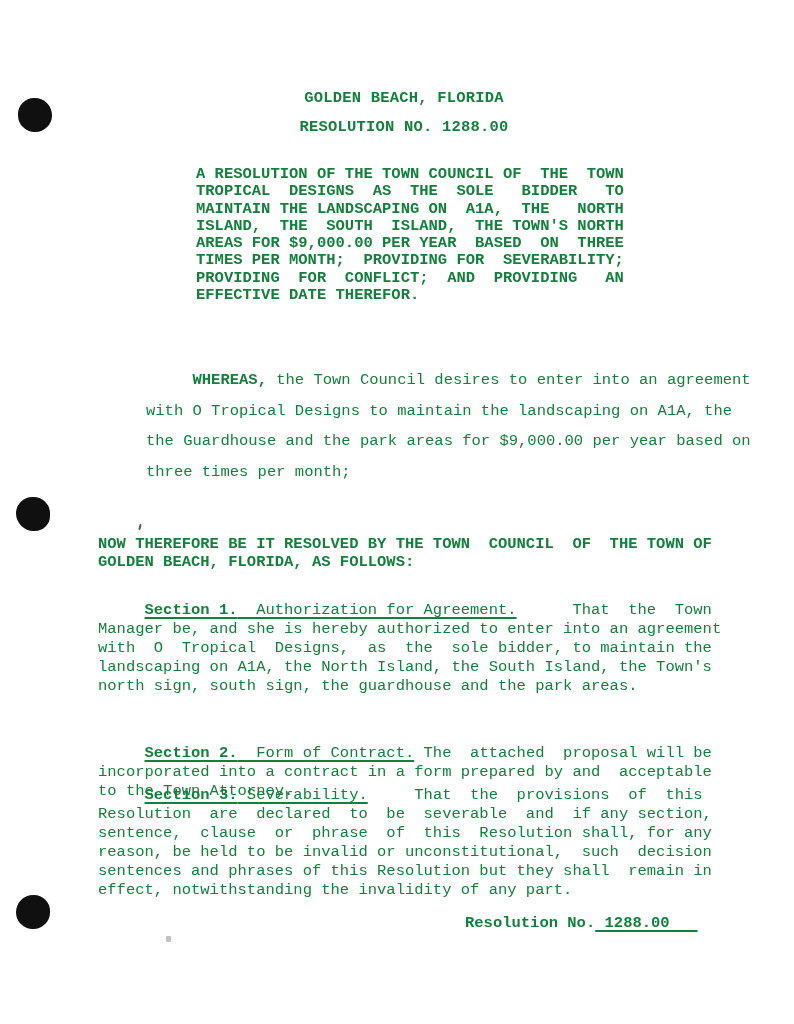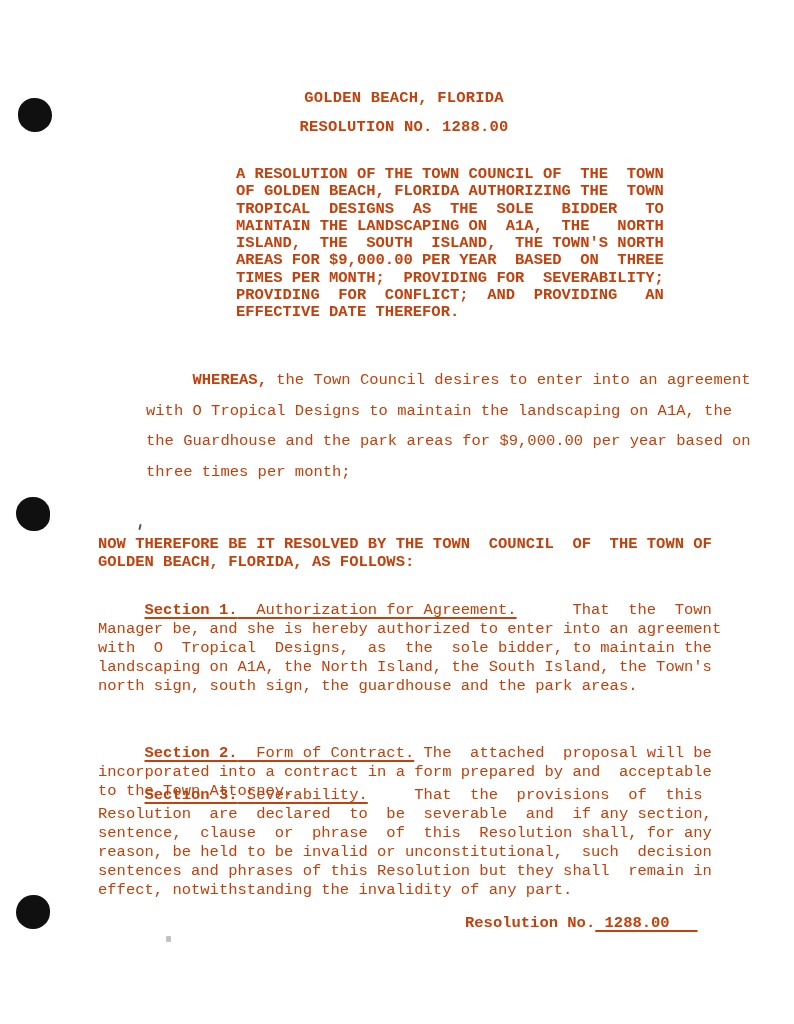--- a/index.html
+++ b/index.html
@@ -2,34 +2,34 @@
 <html><head>
 <meta charset="utf-8">
 <style>
   html,body{margin:0;padding:0;background:#ffffff;}
   .page{
     position:relative;
     width:794px;height:1024px;
     background:#ffffff;
     overflow:hidden;
     font-family:"Liberation Mono","DejaVu Sans Mono",monospace;
-    color:#c2410c;
+    color:#15803d;
     font-size:15.5px;
   }
   .ln{white-space:pre;}
   .b{font-weight:bold;}
   .u{text-decoration:underline;text-decoration-thickness:1.5px;text-underline-offset:3px;}
   .center-line{
     position:absolute;left:98px;width:612px;
     text-align:center;line-height:17px;white-space:pre;
     font-weight:bold;letter-spacing:0.2px;
   }
   .h-town{top:90px;}
   .h-resno{top:119px;}
-  .title-block{position:absolute;left:196px;top:166px;width:460px;font-weight:bold;margin-left:40px;}
+  .title-block{position:absolute;left:196px;top:166px;width:460px;font-weight:bold;}
   .title-block .ln{line-height:17.3px;}
   .whereas{position:absolute;left:98px;top:365px;width:640px;}
   .whereas .ln{line-height:30.6px;margin-left:48px;}
   .resolved{position:absolute;left:98px;top:536px;width:640px;font-weight:bold;}
   .resolved .ln{line-height:17.5px;}
   .section{position:absolute;left:98px;width:660px;}
   .section .ln{line-height:19px;}
   .sec1{top:601px;}
   .sec2{top:744px;}
   .sec3{top:786px;}
@@ -55,21 +55,20 @@
   <div class="punch punch-1"></div>
   <div class="punch punch-2"></div>
   <div class="punch punch-3"></div>
 
   <div class="center-line h-town">GOLDEN BEACH, FLORIDA</div>
 
   <div class="center-line h-resno">RESOLUTION NO. 1288.00</div>
 
   <div class="title-block">
       <div class="ln">A RESOLUTION OF THE TOWN COUNCIL OF  THE  TOWN</div>
-      <div class="ln">OF GOLDEN BEACH, FLORIDA AUTHORIZING THE  TOWN</div>
       <div class="ln">TROPICAL  DESIGNS  AS  THE  SOLE   BIDDER   TO</div>
       <div class="ln">MAINTAIN THE LANDSCAPING ON  A1A,  THE   NORTH</div>
       <div class="ln">ISLAND,  THE  SOUTH  ISLAND,  THE TOWN'S NORTH</div>
       <div class="ln">AREAS FOR $9,000.00 PER YEAR  BASED  ON  THREE</div>
       <div class="ln">TIMES PER MONTH;  PROVIDING FOR  SEVERABILITY;</div>
       <div class="ln">PROVIDING  FOR  CONFLICT;  AND  PROVIDING   AN</div>
       <div class="ln">EFFECTIVE DATE THEREFOR.</div>
     </div>
 
   <div class="whereas">

